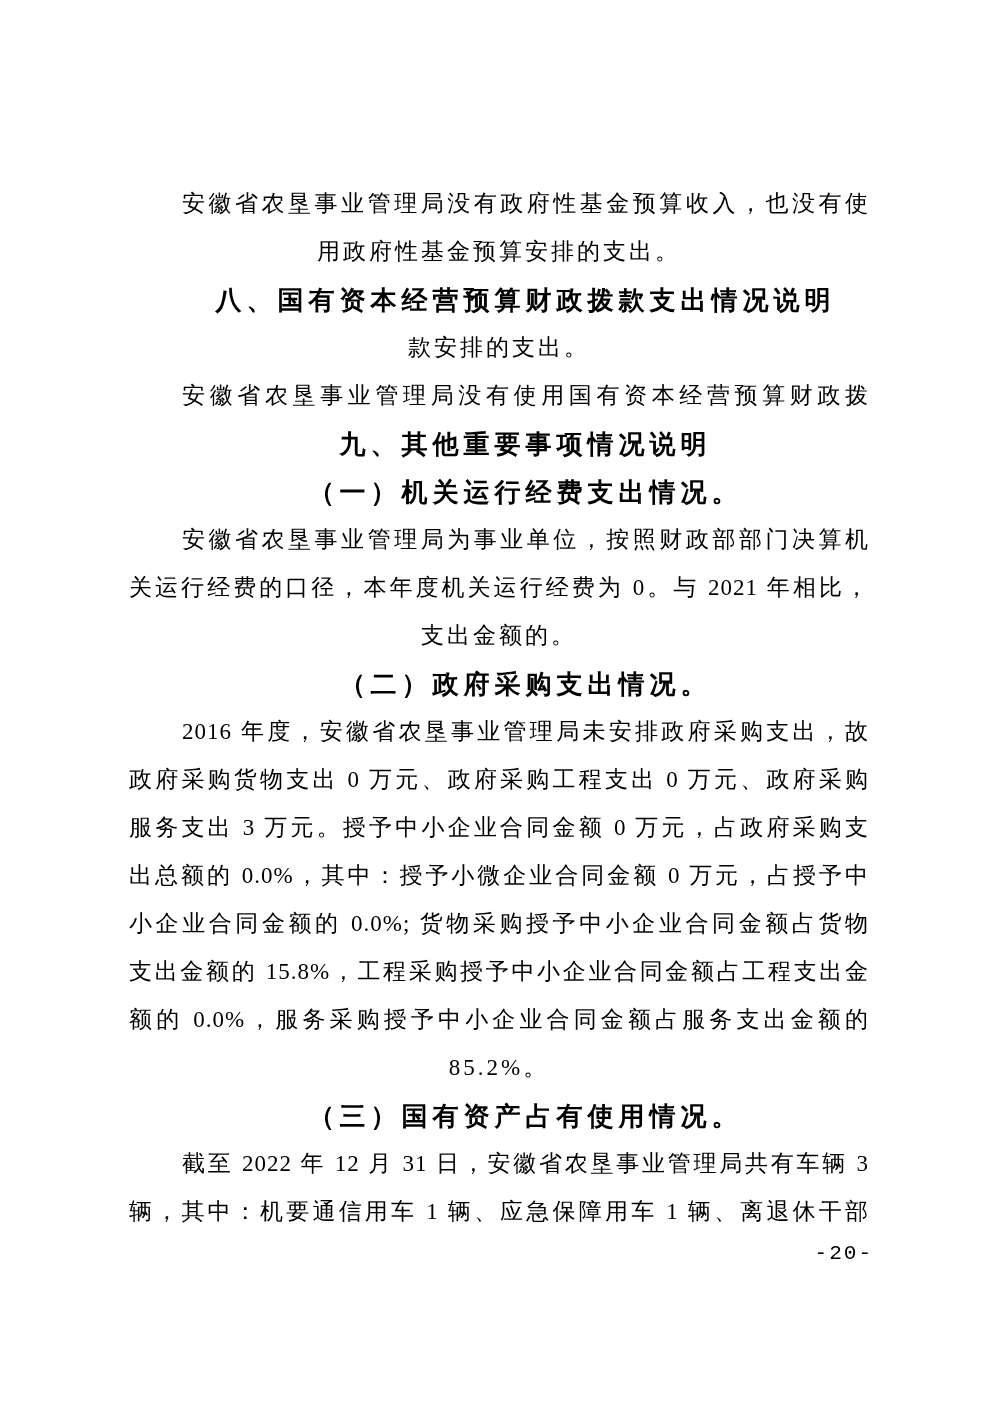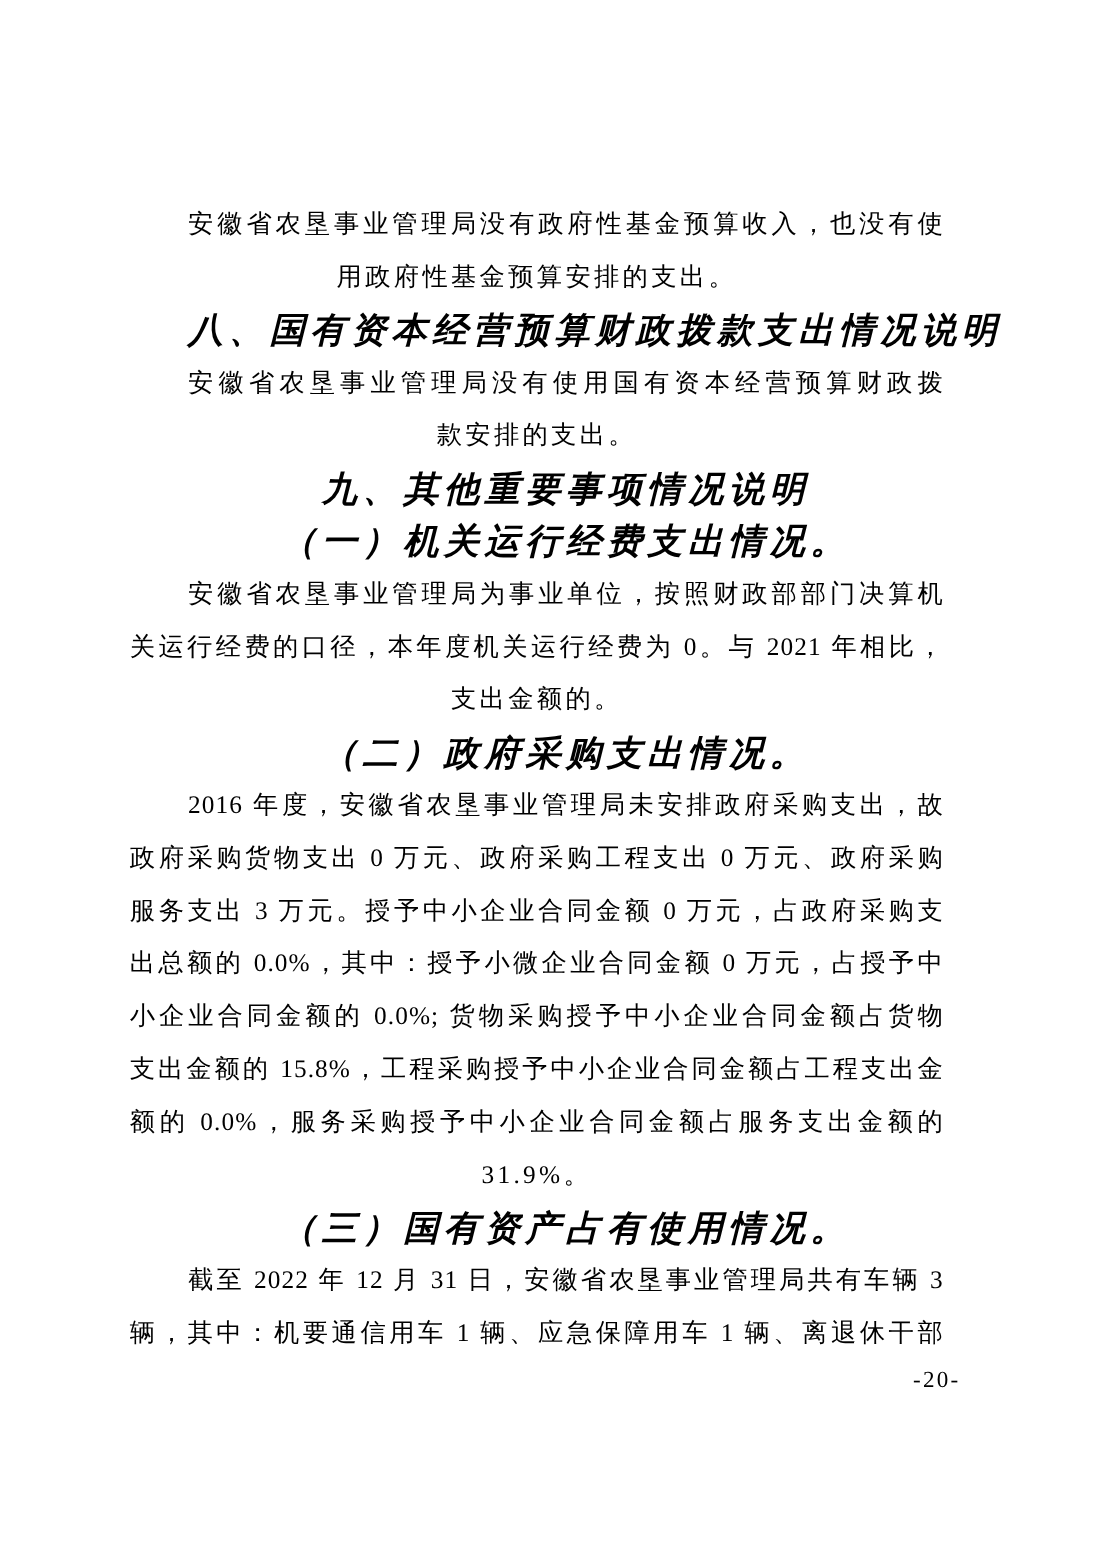--- a/index.html
+++ b/index.html
@@ -9,21 +9,21 @@
   body {
     width: 1000px;
     height: 1414px;
     background: #ffffff;
     position: relative;
     overflow: hidden;
     color: #000000;
   }
   .doc {
     position: absolute;
-    left: 118px;
+    left: 129px;
     top: 180px;
     width: 740px;
   }
   .line {
     height: 48px;
     line-height: 48px;
     font-size: 23px;
     color: #000000;
     font-family: "Liberation Serif", "DejaVu Serif", serif;
     letter-spacing: 3px;
@@ -34,60 +34,59 @@
   .justify {
     white-space: normal;
     letter-spacing: 1px;
     text-align: justify;
     text-align-last: justify;
     text-justify: inter-character;
   }
   .heading {
     font-family: "Liberation Sans", "DejaVu Sans", sans-serif;
     font-weight: 700;
-    font-size: 32px;
+    font-size: 26px;
     letter-spacing: 5px;
-    font-style: italic;
   }
   .indent {
     padding-left: 53px;
   }
   .page-number {
     position: absolute;
     left: 133px;
     top: 1242px;
     width: 740px;
     text-align: right;
     font-size: 21px;
     letter-spacing: 2px;
-    font-family: Liberation Serif, serif;
+    font-family: Liberation Mono, monospace;
     color: #000000;
   }
 </style>
 </head>
 <body>
 
 <div class="doc">
   <div class="line indent justify">安徽省农垦事业管理局没有政府性基金预算收入，也没有使</div>
   <div class="line">用政府性基金预算安排的支出。</div>
   <div class="line heading indent">八、国有资本经营预算财政拨款支出情况说明</div>
+  <div class="line">款安排的支出。</div>
   <div class="line indent justify">安徽省农垦事业管理局没有使用国有资本经营预算财政拨</div>
-  <div class="line">款安排的支出。</div>
   <div class="line heading indent">九、其他重要事项情况说明</div>
   <div class="line heading indent">（一）机关运行经费支出情况。</div>
   <div class="line indent justify">安徽省农垦事业管理局为事业单位，按照财政部部门决算机</div>
   <div class="line justify">关运行经费的口径，本年度机关运行经费为 0。与 2021 年相比，</div>
   <div class="line">支出金额的。</div>
   <div class="line heading indent">（二）政府采购支出情况。</div>
   <div class="line indent justify">2016 年度，安徽省农垦事业管理局未安排政府采购支出，故</div>
   <div class="line justify">政府采购货物支出 0 万元、政府采购工程支出 0 万元、政府采购</div>
   <div class="line justify">服务支出 3 万元。授予中小企业合同金额 0 万元，占政府采购支</div>
   <div class="line justify">出总额的 0.0%，其中：授予小微企业合同金额 0 万元，占授予中</div>
   <div class="line justify">小企业合同金额的 0.0%; 货物采购授予中小企业合同金额占货物</div>
   <div class="line justify">支出金额的 15.8%，工程采购授予中小企业合同金额占工程支出金</div>
   <div class="line justify">额的 0.0%，服务采购授予中小企业合同金额占服务支出金额的</div>
-  <div class="line">31.9%。</div>
+  <div class="line">85.2%。</div>
   <div class="line heading indent">（三）国有资产占有使用情况。</div>
   <div class="line indent justify">截至 2022 年 12 月 31 日，安徽省农垦事业管理局共有车辆 3</div>
   <div class="line justify">辆，其中：机要通信用车 1 辆、应急保障用车 1 辆、离退休干部</div>
 </div>
 
 <div class="page-number">-20-</div>
 
 </body></html>

